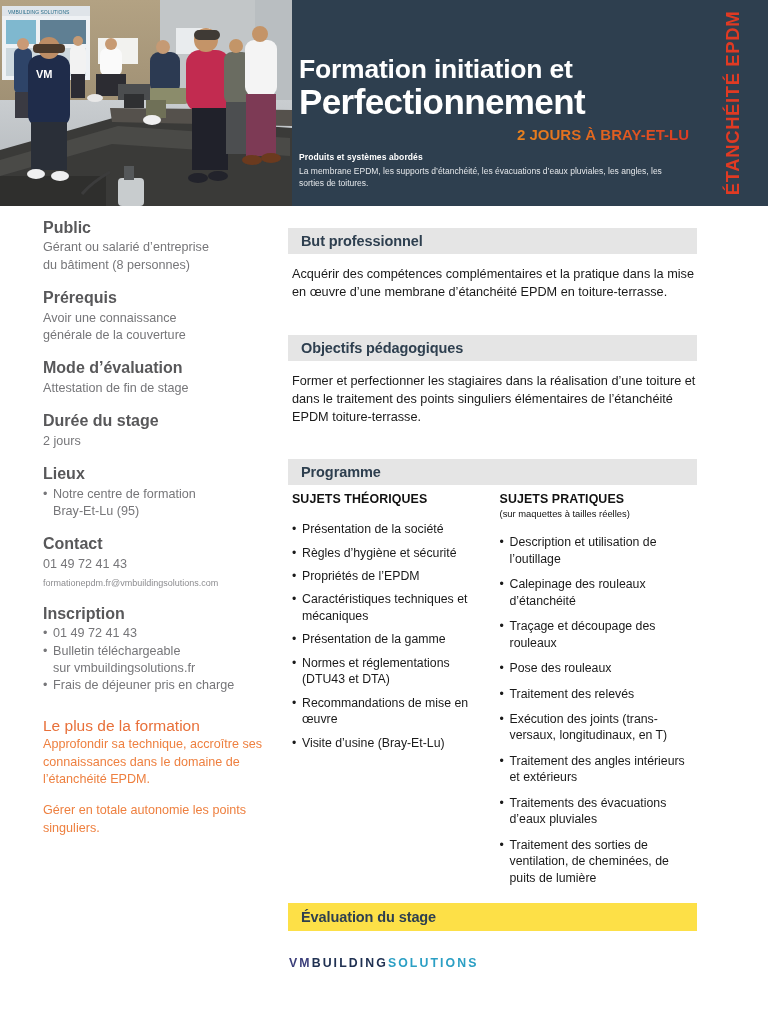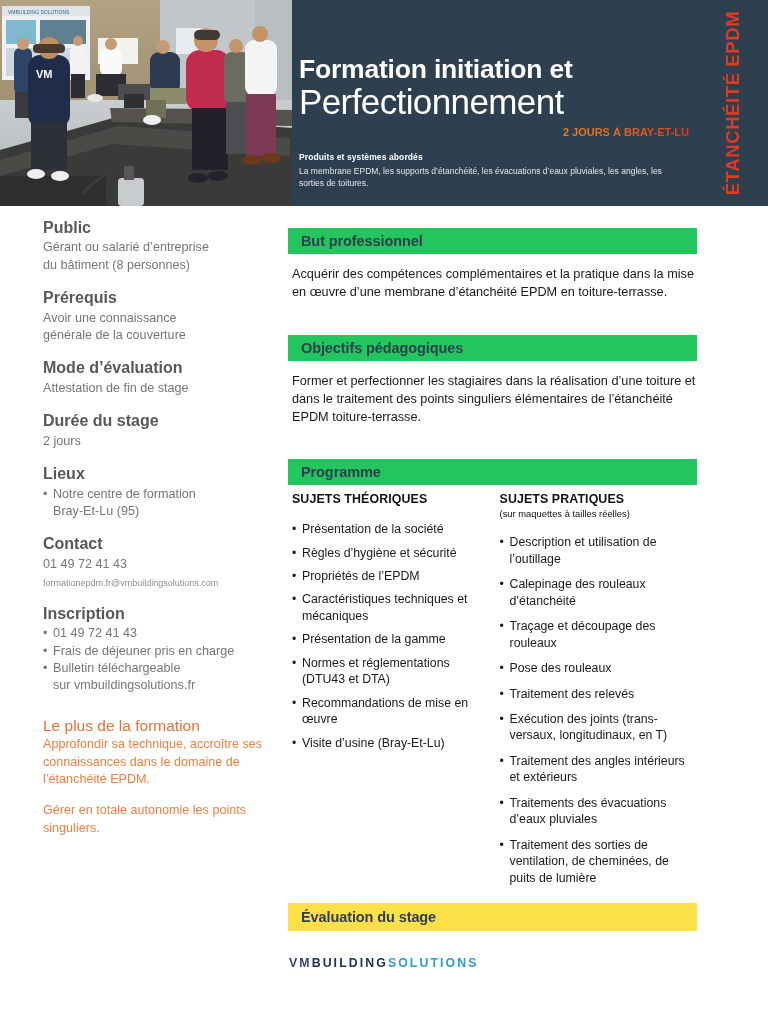--- a/index.html
+++ b/index.html
@@ -49,30 +49,30 @@
     font-weight: bold;
     color: #ffffff;
     letter-spacing: -0.2px;
     line-height: 1;
   }
   .title-line2 {
     position: absolute;
     left: 0;
     top: 84px;
     font-size: 35px;
-    font-weight: normal;
+    font-weight: bold;
     color: #ffffff;
     letter-spacing: -0.6px;
     line-height: 1;
   }
   .title-sub {
     position: absolute;
     right: 0;
     top: 127px;
-    font-size: 11px;
+    font-size: 15px;
     font-weight: bold;
     letter-spacing: 0px;
     line-height: 1;
     background: linear-gradient(90deg, #e8821e 0%, #e2671f 45%, #dd3b23 100%);
     -webkit-background-clip: text;
     background-clip: text;
     color: transparent;
     white-space: nowrap;
   }
 
@@ -181,21 +181,21 @@
   .right-col {
     position: absolute;
     left: 288px;
     top: 228px;
     width: 409px;
   }
 
   .sec-bar {
     width: 409px;
     height: 26px;
-    background: #22c55e;
+    background: #e5e5e5;
     display: flex;
     align-items: center;
     padding-left: 13px;
   }
   .sec-bar-title {
     font-size: 14.5px;
     font-weight: bold;
     color: #2e3f4f;
     letter-spacing: -0.1px;
   }
@@ -424,25 +424,25 @@
     <div class="lbody small">formationepdm.fr@vmbuildingsolutions.com</div>
   </div>
 
   <div class="lblock">
     <div class="lhead">Inscription</div>
     <ul class="lul">
       <li>
         <span>01 49 72 41 43</span>
       </li>
       <li>
-        <span>Frais de déjeuner pris en charge</span>
+        <span>Bulletin téléchargeable</span>
+        <span class="cont">sur vmbuildingsolutions.fr</span>
       </li>
       <li>
-        <span>Bulletin téléchargeable</span>
-        <span class="cont">sur vmbuildingsolutions.fr</span>
+        <span>Frais de déjeuner pris en charge</span>
       </li>
     </ul>
   </div>
 
   <div class="plus-block">
     <div class="plus-head">Le plus de la formation</div>
     <div class="plus-body">Approfondir sa technique, accroître ses connaissances dans le domaine de l’étanchéité EPDM.</div>
     <div class="plus-body2">Gérer en totale autonomie les points singuliers.</div>
   </div>
 </div>

